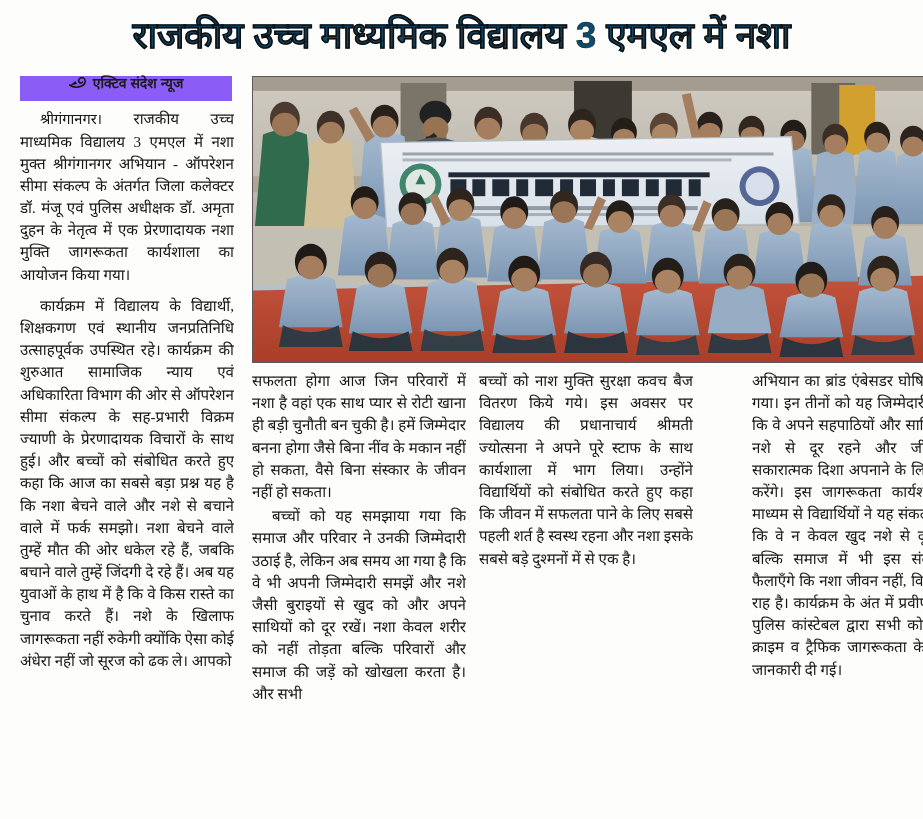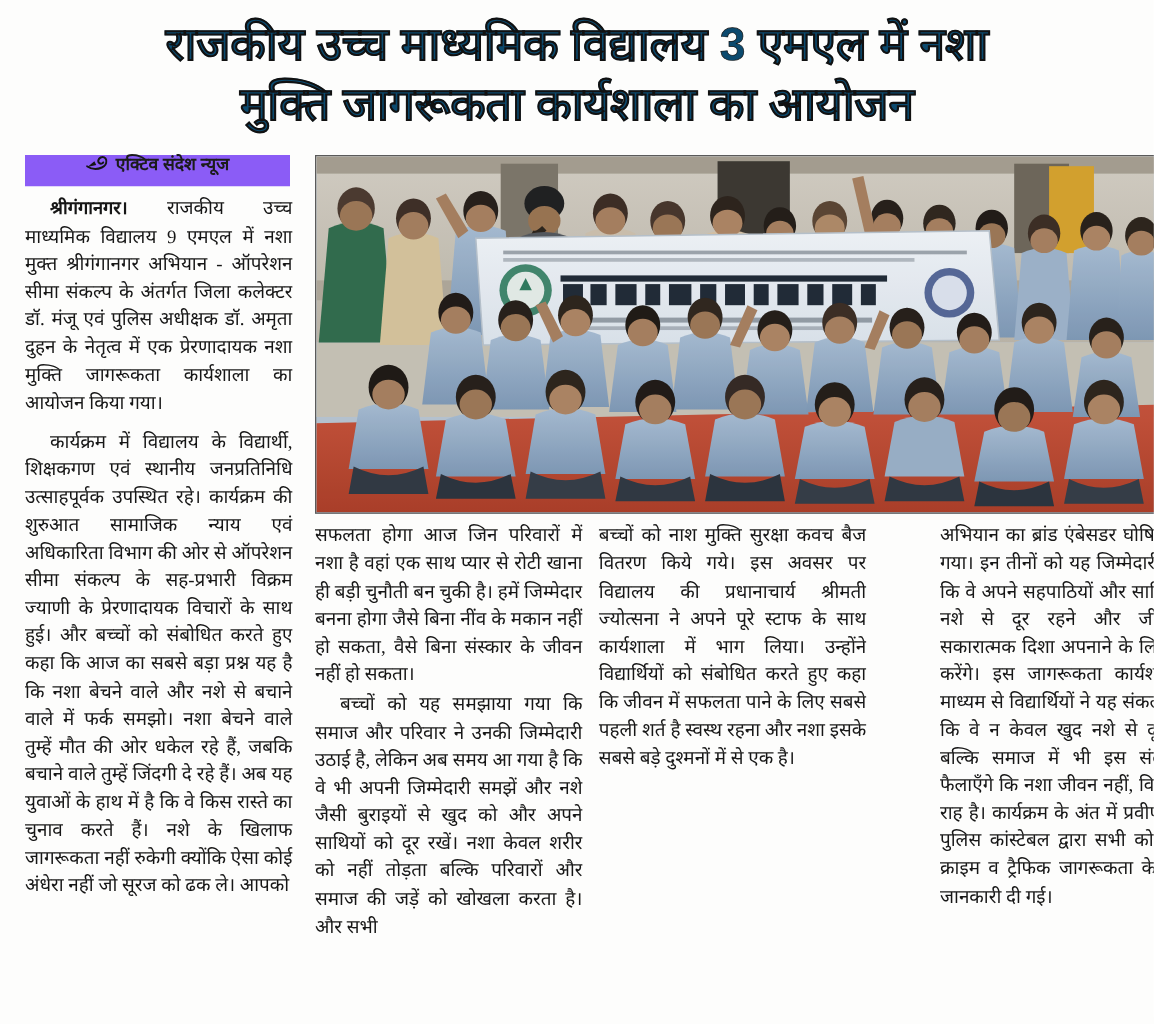--- a/index.html
+++ b/index.html
@@ -90,21 +90,21 @@
     text-align: justify;
     text-justify: inter-word;
     font-size: 15.1px;
     line-height: 1.47;
     color: #161616;
     hyphens: none;
   }
   .col-lead p { margin: 0 0 0 0; text-indent: 20px; }
   .col-lead p + p { margin-top: 9px; }
   .dateline {
-    font-weight: 700;
+    font-weight: 400;
     font-family: "Liberation Sans", "DejaVu Sans", sans-serif;
     font-size: 14.6px;
   }
 
   
   .photo {
     position: absolute;
     left: 238px;
     top: 0px;
     width: 679px;
@@ -137,38 +137,37 @@
   #col3 { left: 465px; }
   #col4 { left: 692px; margin-left: 46px; }
 </style>
 </head>
 <body>
 
 <div class="page">
 
   <h1 class="headline">
     <span class="hl-line">राजकीय उच्च माध्यमिक विद्यालय 3 एमएल में नशा</span>
-    <span class="hl-line">मुक्ति जागरूकता कार्यशाला का आयोजन</span>
   </h1>
 
   <div class="content">
 
     <div class="byline">
       <span class="nib">
         <svg viewBox="0 0 34 26" width="17" height="13" aria-hidden="true">
           <path d="M1 18 C7 22 16 24 25 20 C30 18 33 13 32 8 C31 4 27 2 23 4 C19 6 18 11 21 13 C23 14.5 26 14 27 12" fill="none" stroke="#151515" stroke-width="3.2" stroke-linecap="round"></path>
           <path d="M2 19 L13 10 L16 16 Z" fill="#151515"></path>
         </svg>
       </span>
       <span class="byline-text">एक्टिव संदेश न्यूज</span>
     </div>
 
     <div class="col-lead">
       <p><span class="dateline">श्रीगंगानगर।</span>
-        <span>राजकीय उच्च माध्यमिक विद्यालय 9 एमएल में नशा मुक्त श्रीगंगानगर अभियान - ऑपरेशन सीमा संकल्प के अंतर्गत जिला कलेक्टर डॉ. मंजू एवं पुलिस अधीक्षक डॉ. अमृता दुहन के नेतृत्व में एक प्रेरणादायक नशा मुक्ति जागरूकता कार्यशाला का आयोजन किया गया।</span></p>
+        <span>राजकीय उच्च माध्यमिक विद्यालय 3 एमएल में नशा मुक्त श्रीगंगानगर अभियान - ऑपरेशन सीमा संकल्प के अंतर्गत जिला कलेक्टर डॉ. मंजू एवं पुलिस अधीक्षक डॉ. अमृता दुहन के नेतृत्व में एक प्रेरणादायक नशा मुक्ति जागरूकता कार्यशाला का आयोजन किया गया।</span></p>
       <p>कार्यक्रम में विद्यालय के विद्यार्थी, शिक्षकगण एवं स्थानीय जनप्रतिनिधि उत्साहपूर्वक उपस्थित रहे। कार्यक्रम की शुरुआत सामाजिक न्याय एवं अधिकारिता विभाग की ओर से ऑपरेशन सीमा संकल्प के सह-प्रभारी विक्रम ज्याणी के प्रेरणादायक विचारों के साथ हुई। और बच्चों को संबोधित करते हुए कहा कि आज का सबसे बड़ा प्रश्न यह है कि नशा बेचने वाले और नशे से बचाने वाले में फर्क समझो। नशा बेचने वाले तुम्हें मौत की ओर धकेल रहे हैं, जबकि बचाने वाले तुम्हें जिंदगी दे रहे हैं। अब यह युवाओं के हाथ में है कि वे किस रास्ते का चुनाव करते हैं। नशे के खिलाफ जागरूकता नहीं रुकेगी क्योंकि ऐसा कोई अंधेरा नहीं जो सूरज को ढक ले। आपको</p>
     </div>
 
     <div class="photo">
       <svg viewBox="0 0 679 287" preserveAspectRatio="none" aria-hidden="true">
         <defs>
           <linearGradient id="skyWall" x1="0" y1="0" x2="0" y2="1">
             <stop offset="0%" stop-color="#d6d0c4"></stop>
             <stop offset="100%" stop-color="#bdb6a8"></stop>
           </linearGradient>

